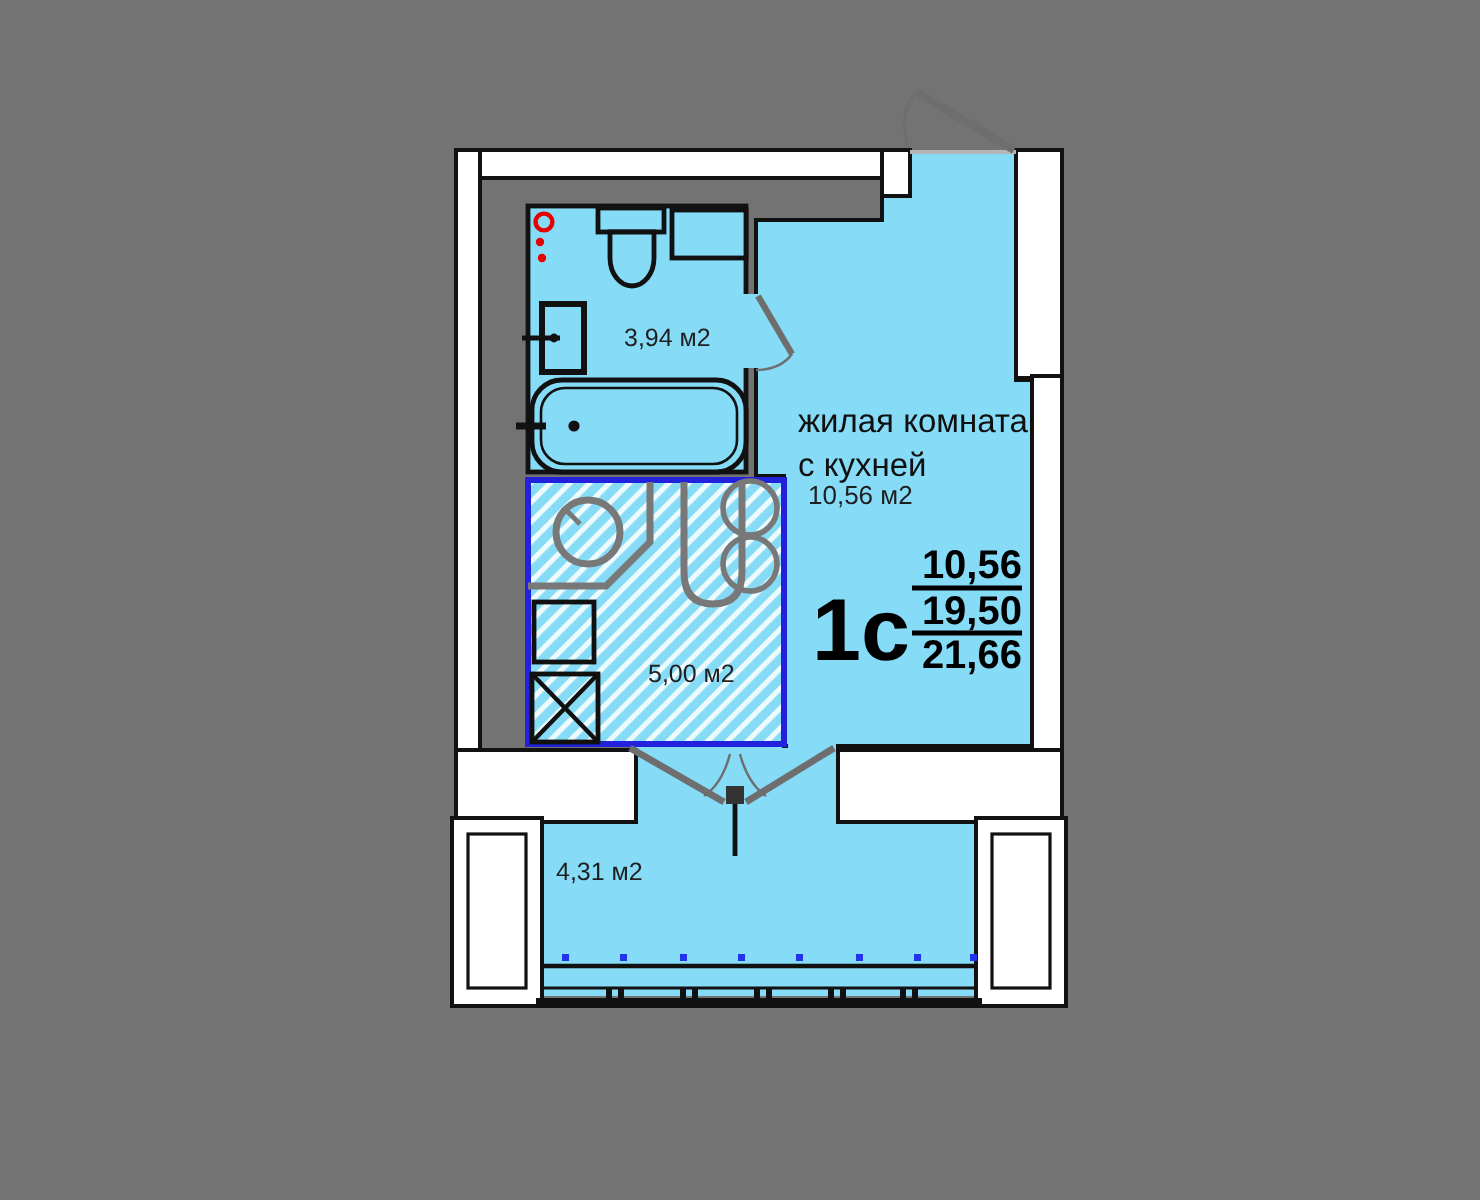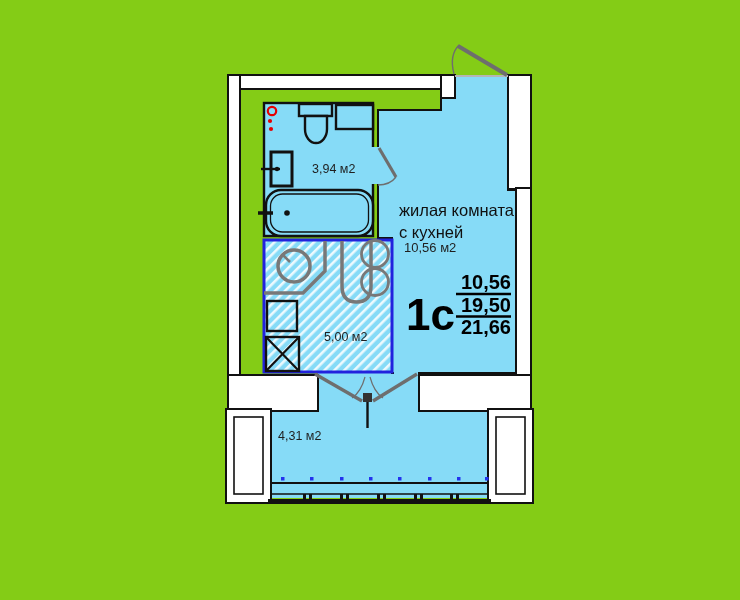--- a/index.html
+++ b/index.html
@@ -1,16 +1,16 @@
 <!DOCTYPE html>
 <html><head>
 <meta charset="utf-8">
 <style>
   html,body{margin:0;padding:0;background:#ffffff;}
-  .stage{position:relative;width:740px;height:600px;background:#84cc16;overflow:hidden;
+  .stage{position:relative;width:740px;height:600px;background:#737373;overflow:hidden;
          font-family:"Liberation Sans",sans-serif;}
   svg text{font-family:"Liberation Sans",sans-serif;}
   .arealbl{font-size:12.5px;fill:#1f1f1f;}
   .roomlbl{font-size:16.5px;fill:#101010;}
   .roomarea{font-size:13px;fill:#1f1f1f;}
   .unitbig{font-size:44px;font-weight:bold;fill:#000;}
   .unitnum{font-size:20px;font-weight:bold;fill:#000;}
 </style>
 </head>
 <body>

